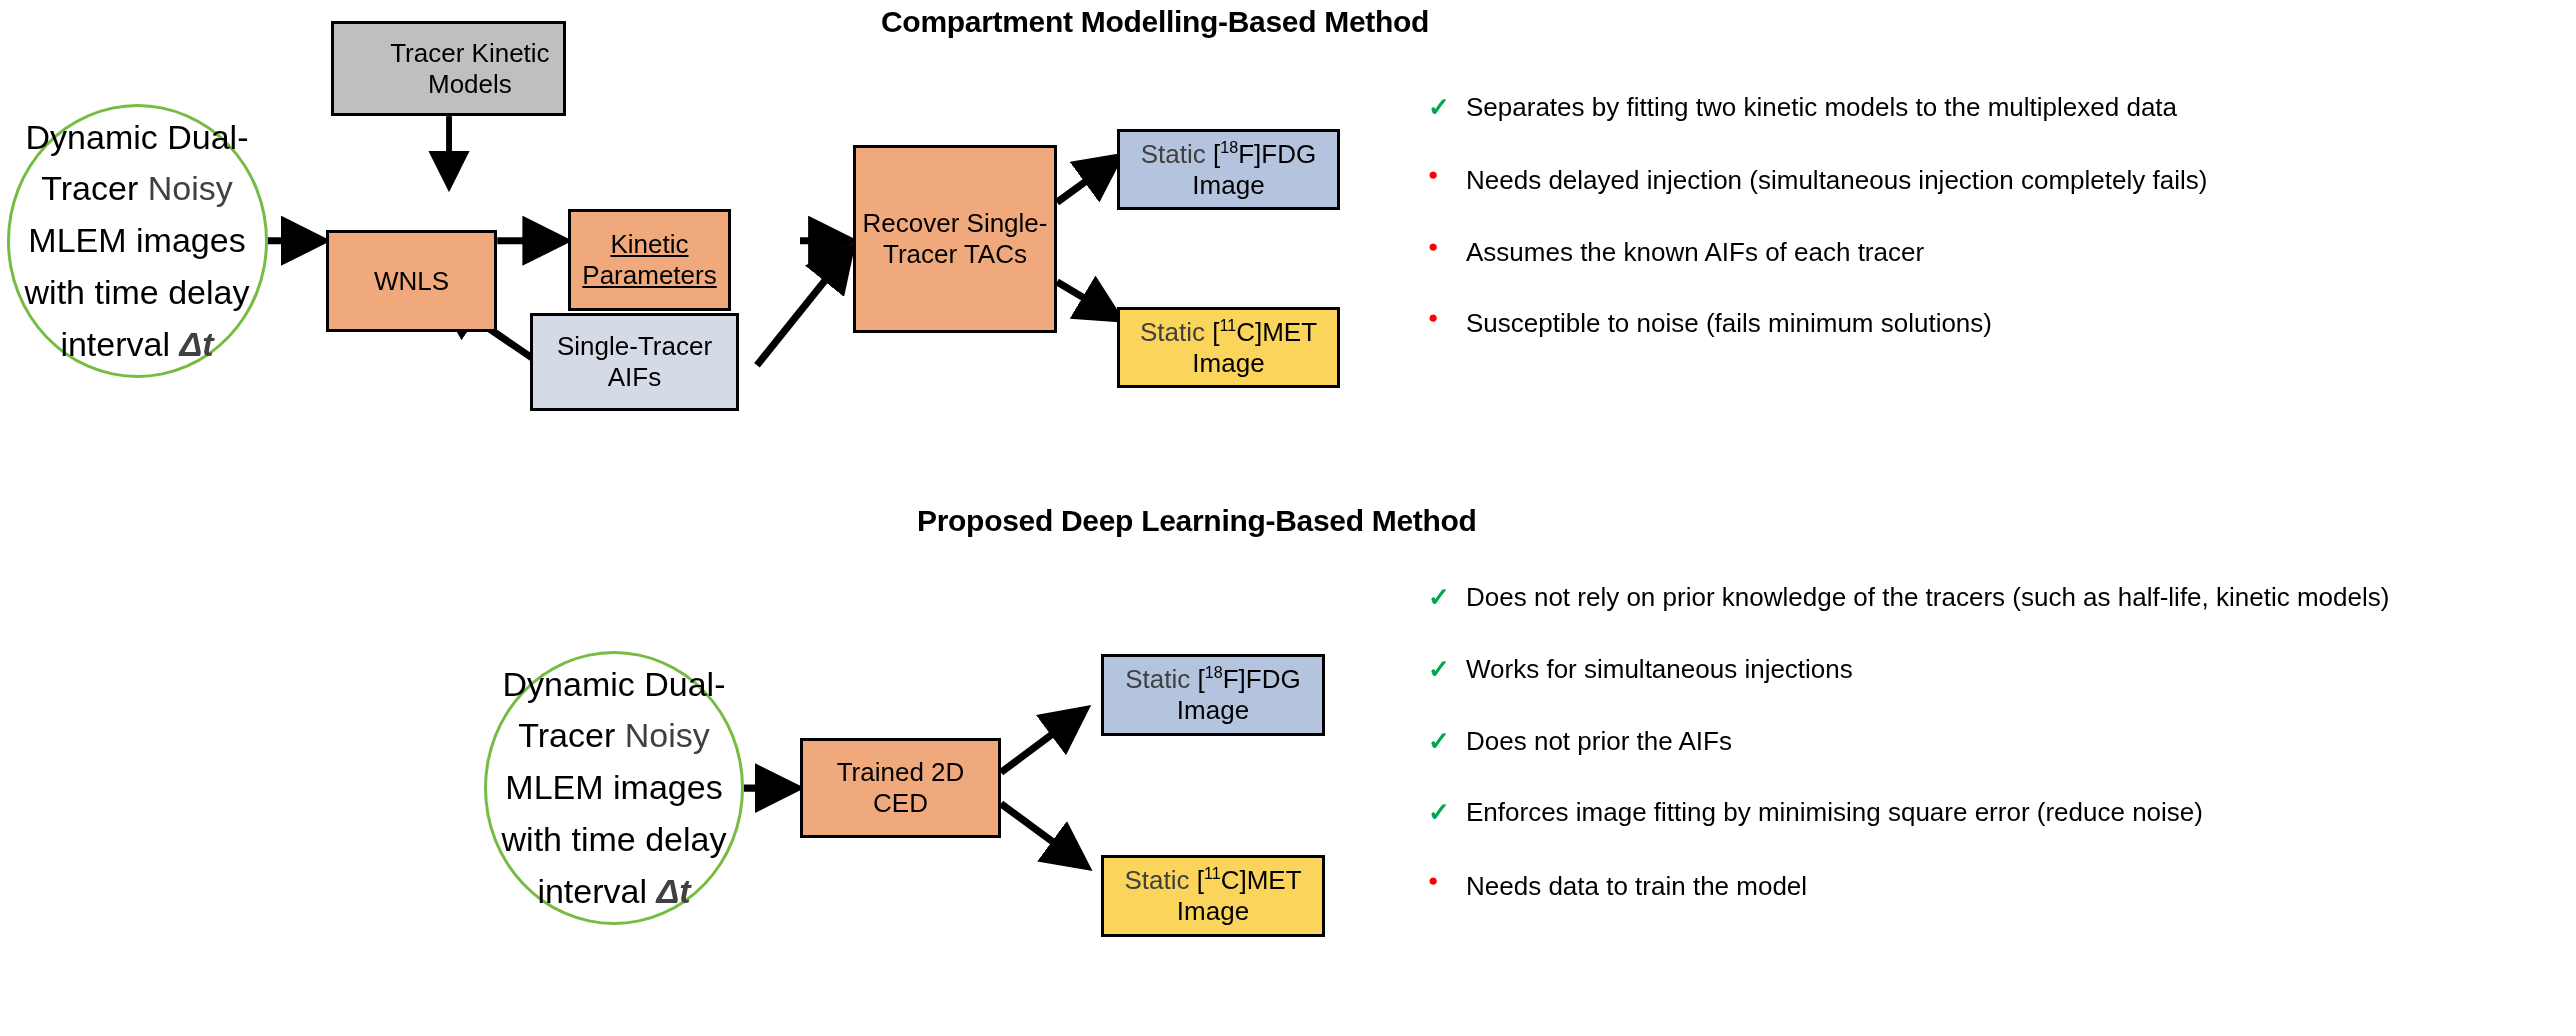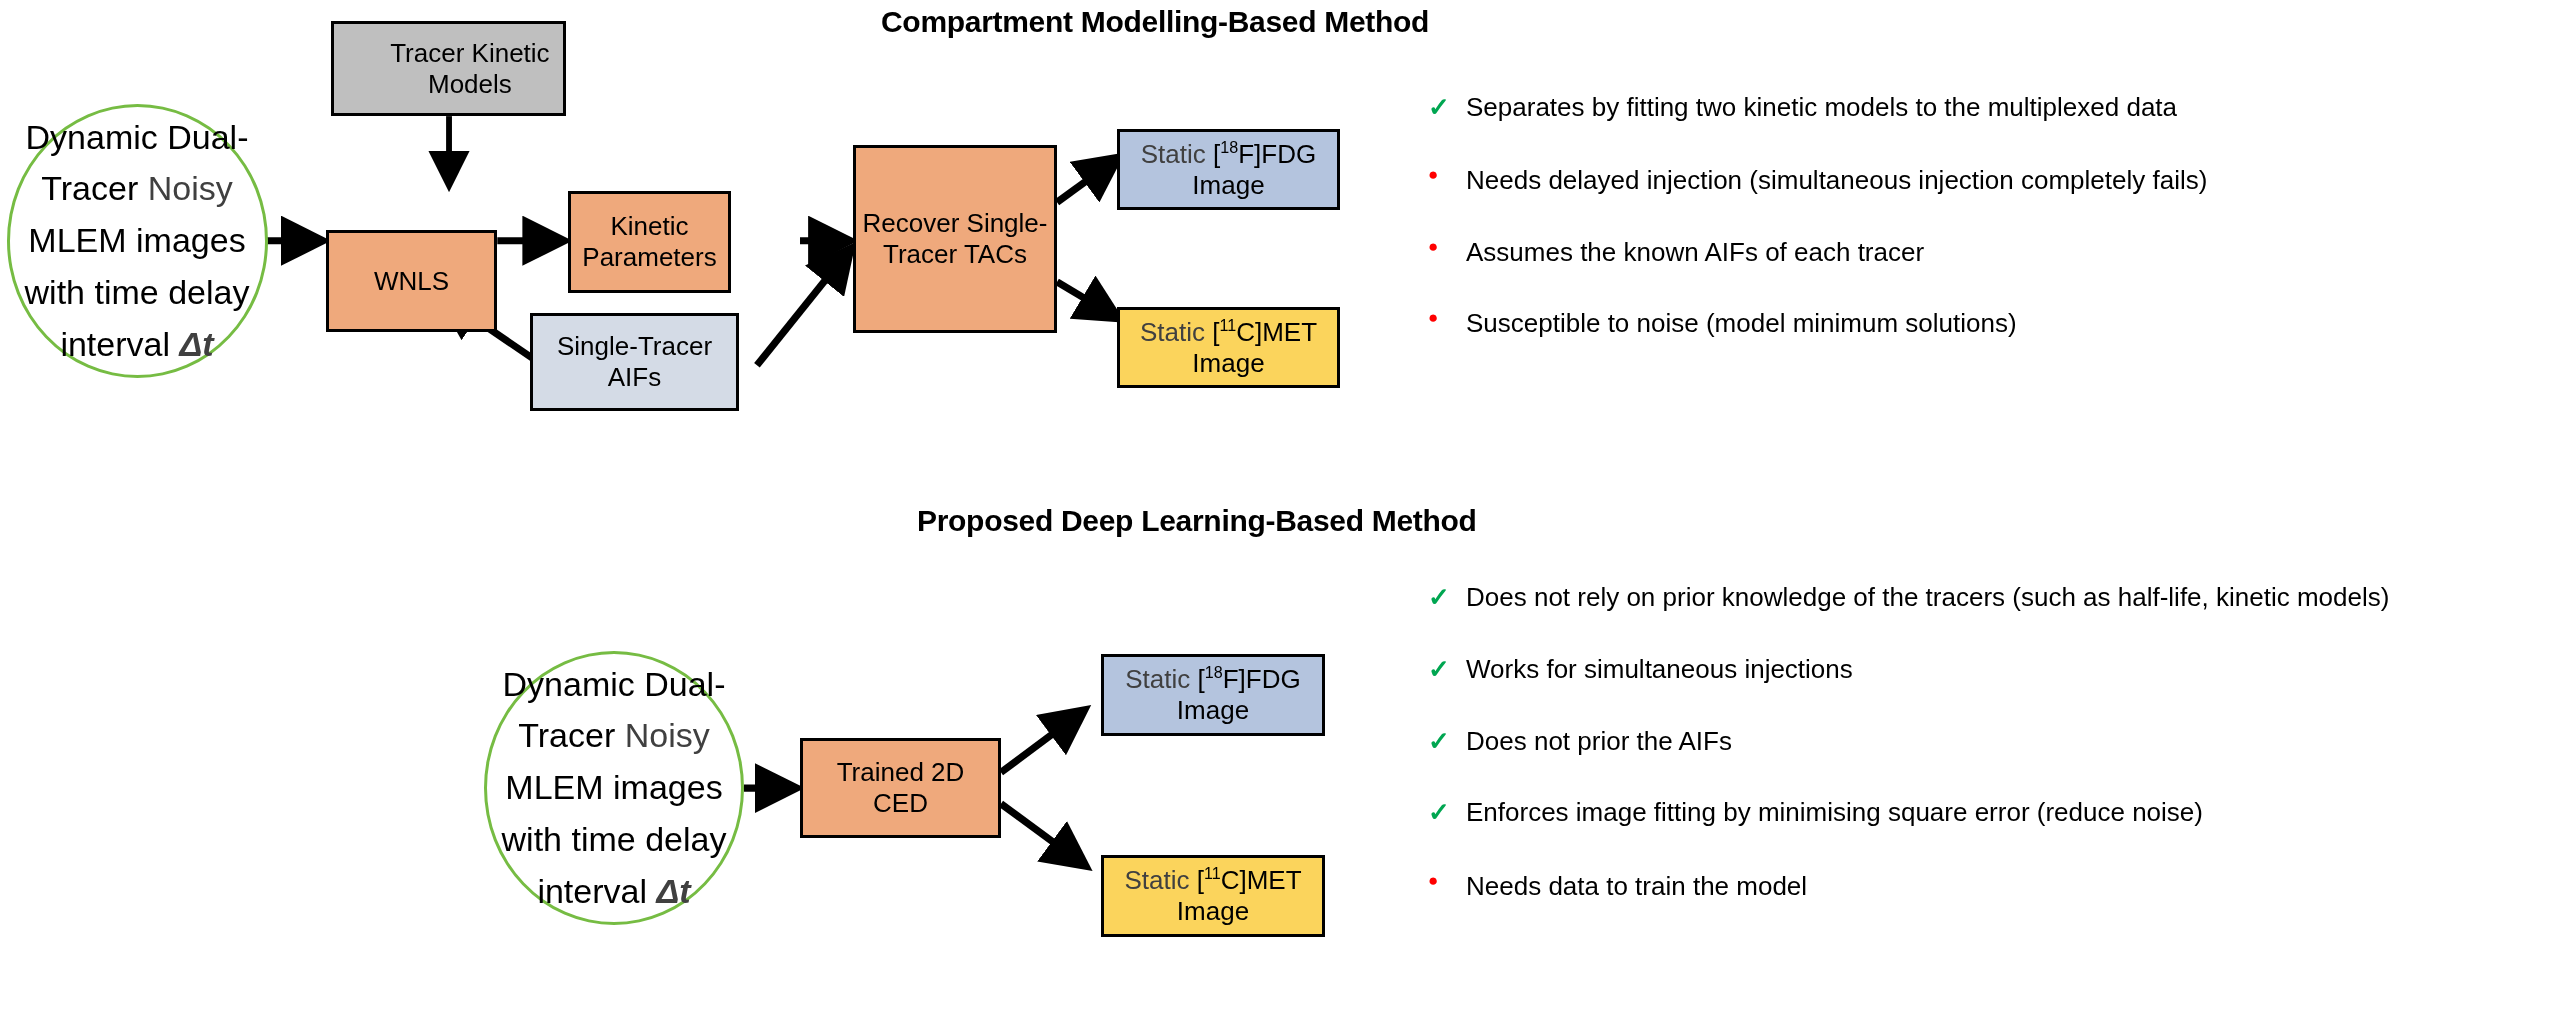--- a/index.html
+++ b/index.html
@@ -166,21 +166,21 @@
       <span>MLEM images</span><br>
       <span>with time delay</span><br>
       <span>interval </span><span class="red ital">Δt</span>
     </span>
   </div>
 
   <div class="node orange" id="n-wnls" style="left:326px; top:191px; width:171px; height:102px;margin-top:39px;">
     <span class="inner">WNLS</span>
   </div>
 
-  <div class="node orange" id="n-kinetic-params" style="left:568px; top:191px; width:163px; height:102px;">
+  <div class="node orange" id="n-kinetic-params" style="left:568px; top:209px; width:163px; height:102px;text-decoration:underline;">
     <span class="inner">Kinetic Parameters</span>
   </div>
 
   <div class="node slate" id="n-aifs" style="left:530px; top:313px; width:209px; height:98px;">
     <span class="inner">Single-Tracer AIFs</span>
   </div>
 
   <div class="node orange" id="n-recover" style="left:853px; top:145px; width:204px; height:188px;">
     <span class="inner">Recover Single-Tracer TACs</span>
   </div>
@@ -210,21 +210,21 @@
       <div class="bullet" style="margin-top: 39px;">
         <span class="mark dot" style="font-size: 17px;">●</span>
         <span class="txt">Needs delayed injection (simultaneous injection completely fails)</span>
       </div>
       <div class="bullet" style="margin-top: 38px;">
         <span class="mark dot" style="font-size: 17px;">●</span>
         <span class="txt">Assumes the known AIFs of each tracer</span>
       </div>
       <div class="bullet" style="margin-top: 38px;">
         <span class="mark dot" style="font-size: 17px;">●</span>
-        <span class="txt">Susceptible to noise (model minimum solutions)</span>
+        <span class="txt">Susceptible to noise (fails minimum solutions)</span>
       </div>
     </div>
 
   <div class="section-title" id="title-bot">Proposed Deep Learning-Based Method</div>
 
   <div class="ellipse" id="e-bot" style="left:484px; top:651px; width:260px; height:274px;">
     <span class="inner">
       <span>Dynamic Dual-</span><br>
       <span>Tracer </span><span class="red">Noisy</span><br>
       <span>MLEM images</span><br>

